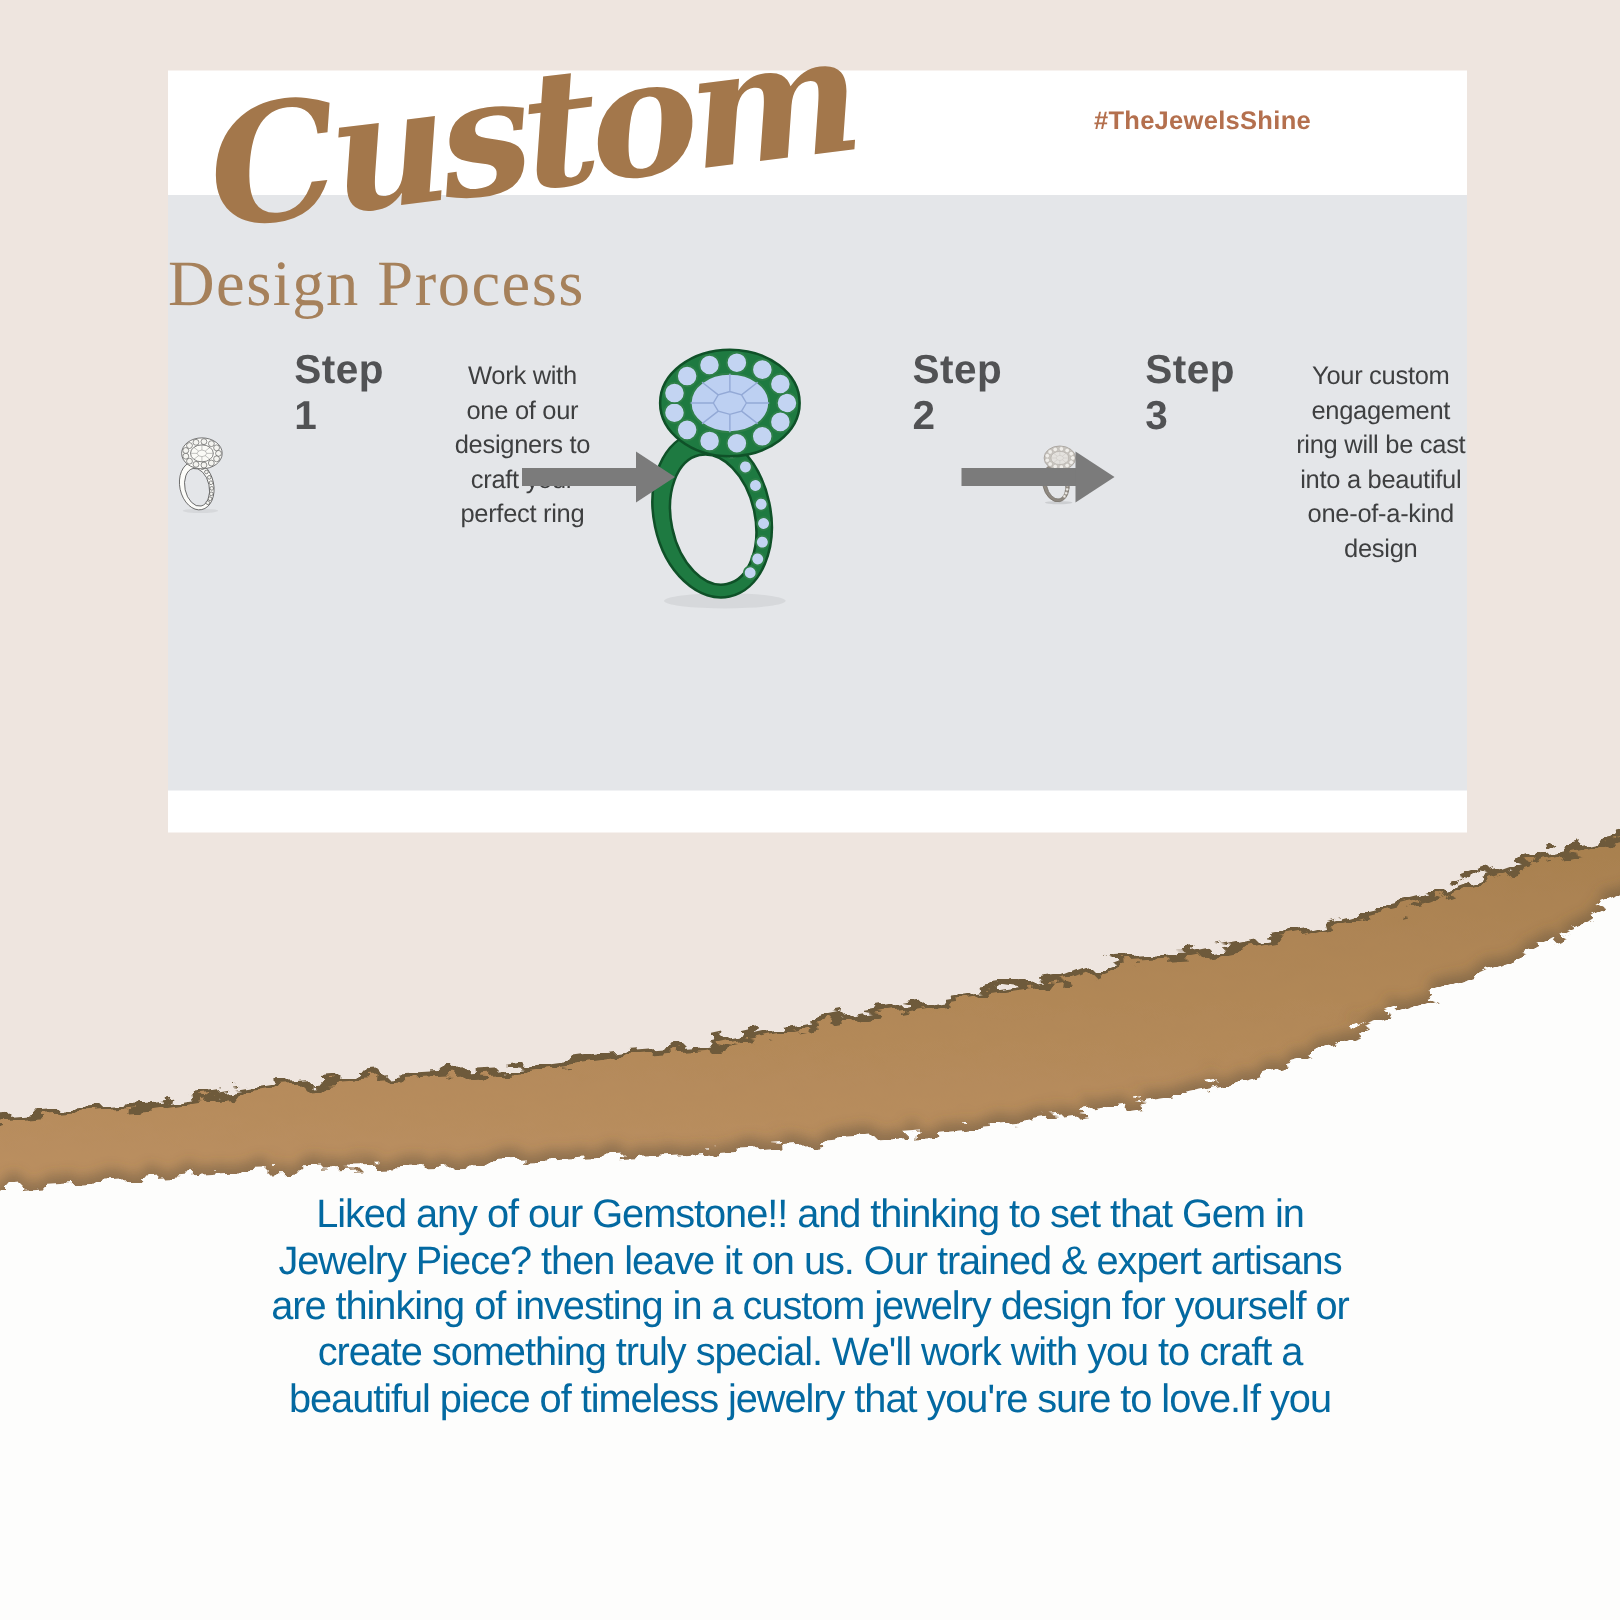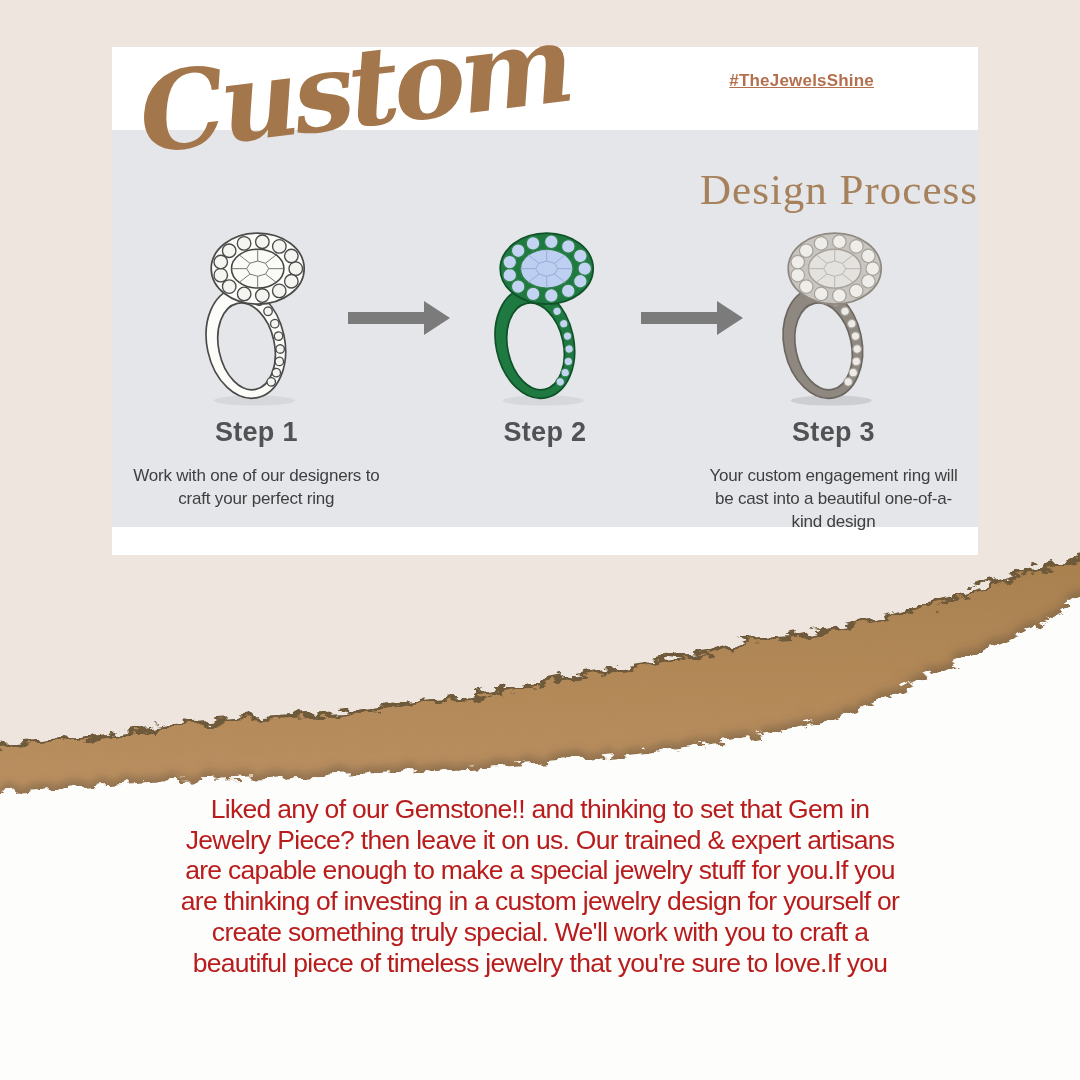--- a/index.html
+++ b/index.html
@@ -18,33 +18,33 @@
     background:#E4E6E9;
   }
   .script-title{
     position:absolute;left:28px;top:-4px;width:520px;
     font-family:"DejaVu Serif","Liberation Serif",serif;
     font-style:italic;font-weight:700;font-size:108px;line-height:1.35;
     color:#A3774B;transform:rotate(-7deg);transform-origin:left center;
     letter-spacing:-5px;
   }
   .subtitle{
-    position:absolute;left:0;top:118px;width:100%;text-align:right;
+    position:absolute;left:0;top:118px;width:100%;text-align:left;
     font-family:"Liberation Serif","DejaVu Serif",serif;
     font-size:43px;color:#A6815B;letter-spacing:1px;
   }
   .hashtag{
     position:absolute;top:24px;right:104px;
-    font-size:17px;font-weight:700;color:#B4704E;letter-spacing:0.2px;text-decoration:underline;
+    font-size:17px;font-weight:700;color:#B4704E;letter-spacing:0.2px;
   }
   .steps-row{
     position:absolute;left:0;top:176px;width:866px;display:flex;
   }
   .step{
-    width:288.6px;display:flex;flex-direction:column;align-items:center;
+    width:288.6px;display:flex;flex-direction:row;align-items:flex-start;gap:40px;
   }
   .ring-svg{width:172px;height:186px;display:block;}
   .step-label{
     margin-top:8px;font-size:27px;font-weight:700;color:#515254;letter-spacing:0.3px;
   }
   .step-desc{
     margin-top:16px;max-width:256px;text-align:center;
     font-size:17px;line-height:23px;color:#3E3F40;letter-spacing:-0.2px;
   }
   .arrow{position:absolute;width:102px;height:34px;}
@@ -54,21 +54,21 @@
   .arrow .head{
     position:absolute;right:0;top:0;width:0;height:0;
     border-top:17px solid transparent;border-bottom:17px solid transparent;
     border-left:26px solid #7B7B7B;
   }
   
   .torn-svg{position:absolute;left:0;top:530px;width:1080px;height:550px;}
   
   .body-copy{
     position:absolute;left:0;top:794px;width:1080px;
-    color:#b91c1c;
+    color:#0369a1;
   }
   .para-line{
     text-align:center;font-size:26.5px;line-height:30.7px;
     letter-spacing:-0.7px;white-space:nowrap;
   }
 </style>
 </head>
 <body>
 
 <div id="canvas">
@@ -254,19 +254,18 @@
          L950,70 L990,55 L1030,41 L1060,34 L1095,26 L1095,550 L-20,550 Z"></path>
 
     <path filter="url(#roughW)" fill="#FDFDFC" d="M-20,270 L0,263 L150,252 L300,247 L420,241 L500,236 L560,231 L620,226 L680,219
          L730,211 L780,202 L830,190 L870,176 L900,160 L940,140 L980,122 L1020,104
          L1050,88 L1095,58 L1095,560 L-20,560 Z"></path>
   </svg>
 
   <div class="body-copy">
     <div class="para-line">Liked any of our Gemstone!! and thinking to set that Gem in</div>
     <div class="para-line">Jewelry Piece? then leave it on us. Our trained &amp; expert artisans</div>
-    <div class="para-line">are capable enough to make a special jewelry stuff for you.If you</div>
     <div class="para-line">are thinking of investing in a custom jewelry design for yourself or</div>
     <div class="para-line">create something truly special. We'll work with you to craft a</div>
     <div class="para-line">beautiful piece of timeless jewelry that you're sure to love.If you</div>
   </div>
 
 </div>
 
 </body></html>

